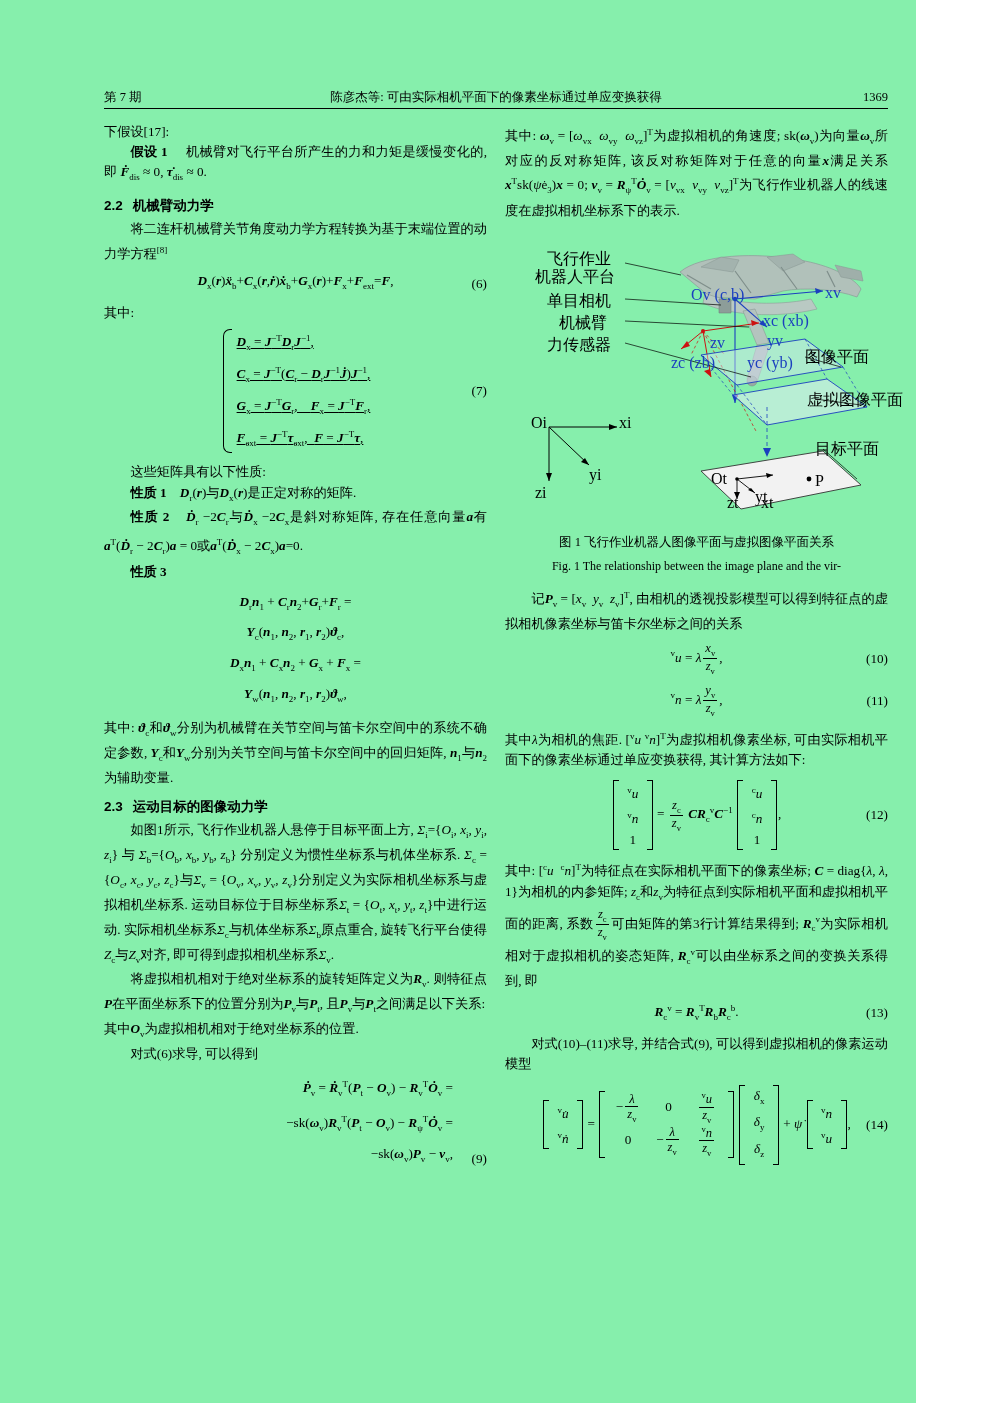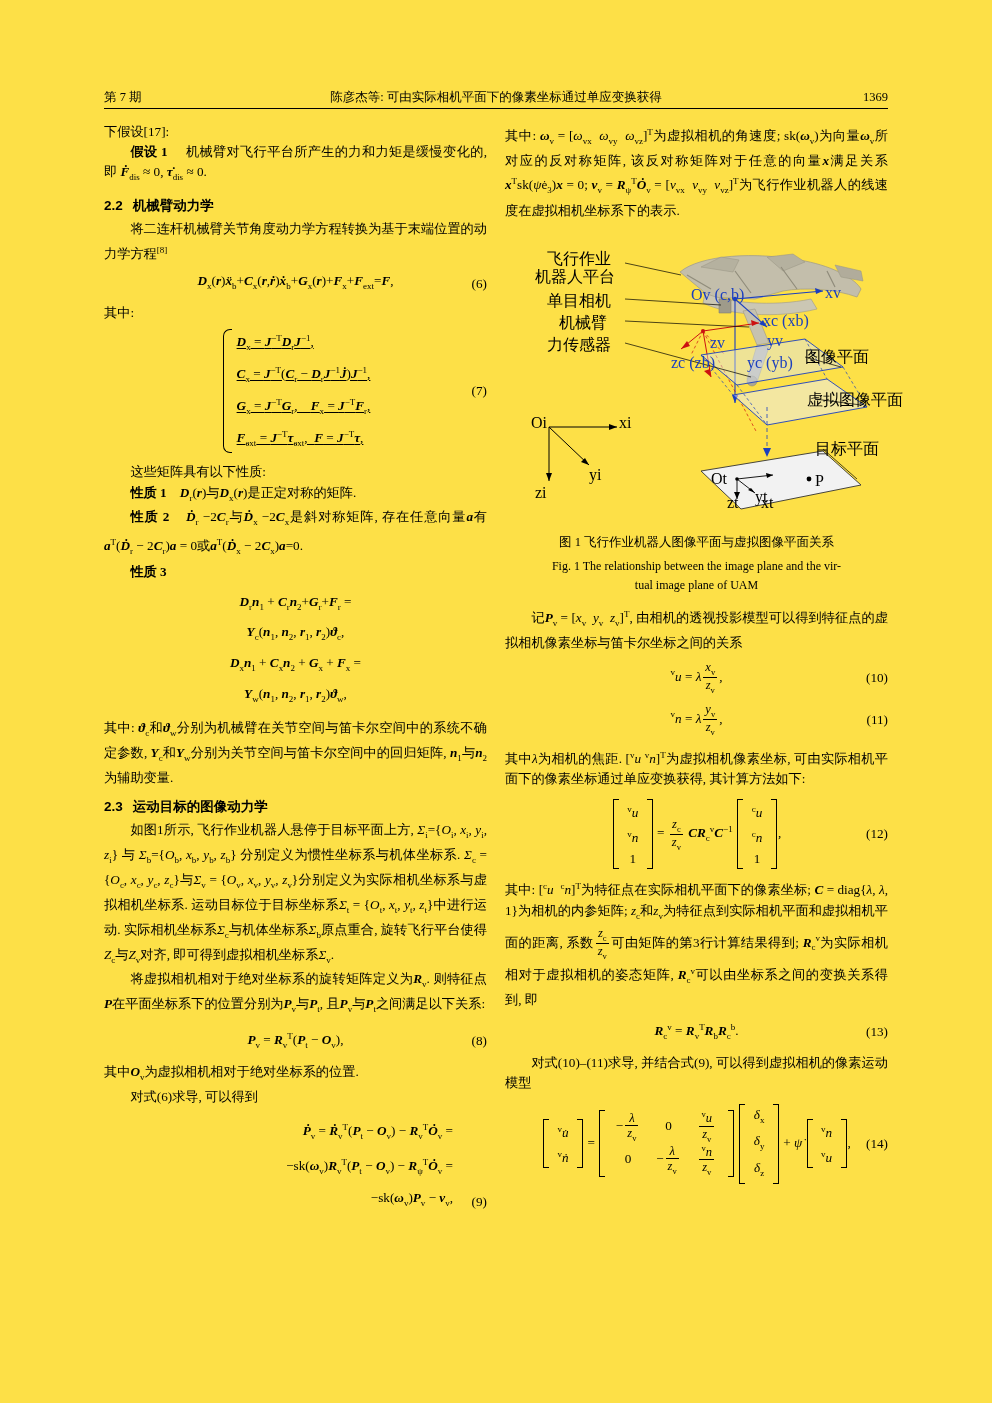--- a/index.html
+++ b/index.html
@@ -6,23 +6,23 @@
     margin: 0;
     padding: 0;
     background: #ffffff;
   }
   body {
     font-family: "Liberation Serif", serif;
     color: #000;
   }
   .page {
     position: relative;
-    width: 992px;
+    width: 916px;
     height: 1403px;
-    background: #fde047;
+    background: #86efac;
     box-sizing: border-box;
     overflow: hidden;
   }
   
   .runhead {
     position: absolute;
     left: 104px;
     top: 88px;
     width: 784px;
     height: 22px;
@@ -234,26 +234,20 @@
     <p>其中: <span class="mub">ϑ</span><sub class="up">c</sub>和<span class="mub">ϑ</span><sub class="up">w</sub>分别为机械臂在关节空间与笛卡尔空间中的系统不确定参数, <span class="mub">Y</span><sub class="up">c</sub>和<span class="mub">Y</span><sub class="up">w</sub>分别为关节空间与笛卡尔空间中的回归矩阵, <span class="mub">n</span><sub class="up">1</sub>与<span class="mub">n</span><sub class="up">2</sub>为辅助变量.</p>
 
     <p class="sec">
       <span class="num">2.3</span><span>运动目标的图像动力学</span>
     </p>
 
     <p class="ind">如图1所示, 飞行作业机器人悬停于目标平面上方, <span class="mi">Σ</span><sub class="up">i</sub>={<span class="mi">O</span><sub class="up">i</sub>, <span class="mi">x</span><sub class="up">i</sub>, <span class="mi">y</span><sub class="up">i</sub>, <span class="mi">z</span><sub class="up">i</sub>} 与 <span class="mi">Σ</span><sub class="up">b</sub>={<span class="mi">O</span><sub class="up">b</sub>, <span class="mi">x</span><sub class="up">b</sub>, <span class="mi">y</span><sub class="up">b</sub>, <span class="mi">z</span><sub class="up">b</sub>} 分别定义为惯性坐标系与机体坐标系. <span class="mi">Σ</span><sub class="up">c</sub> = {<span class="mi">O</span><sub class="up">c</sub>, <span class="mi">x</span><sub class="up">c</sub>, <span class="mi">y</span><sub class="up">c</sub>, <span class="mi">z</span><sub class="up">c</sub>}与<span class="mi">Σ</span><sub class="up">v</sub> = {<span class="mi">O</span><sub class="up">v</sub>, <span class="mi">x</span><sub class="up">v</sub>, <span class="mi">y</span><sub class="up">v</sub>, <span class="mi">z</span><sub class="up">v</sub>}分别定义为实际相机坐标系与虚拟相机坐标系. 运动目标位于目标坐标系<span class="mi">Σ</span><sub class="up">t</sub> = {<span class="mi">O</span><sub class="up">t</sub>, <span class="mi">x</span><sub class="up">t</sub>, <span class="mi">y</span><sub class="up">t</sub>, <span class="mi">z</span><sub class="up">t</sub>}中进行运动. 实际相机坐标系<span class="mi">Σ</span><sub class="up">c</sub>与机体坐标系<span class="mi">Σ</span><sub class="up">b</sub>原点重合, 旋转飞行平台使得<span class="mi">Z</span><sub class="up">c</sub>与<span class="mi">Z</span><sub class="up">v</sub>对齐, 即可得到虚拟相机坐标系<span class="mi">Σ</span><sub class="up">v</sub>.</p>
 
     <p class="ind">将虚拟相机相对于绝对坐标系的旋转矩阵定义为<span class="mub">R</span><sub class="up">v</sub>. 则特征点<span class="mub">P</span>在平面坐标系下的位置分别为<span class="mub">P</span><sub class="up">v</sub>与<span class="mub">P</span><sub class="up">t</sub>, 且<span class="mub">P</span><sub class="up">v</sub>与<span class="mub">P</span><sub class="up">t</sub>之间满足以下关系:</p>
 
-    <div class="eq">
-      <span class="body">
-        <span class="mub">P</span><sub class="up">v</sub> = <span class="mub">R</span><sub class="up">v</sub><sup class="up">T</sup>(<span class="mub">P</span><sub class="up">t</sub> − <span class="mub">O</span><sub class="up">v</sub>),
-      </span>
-      <span class="tag">(8)</span>
-    </div>
 
     <p>其中<span class="mub">O</span><sub class="up">v</sub>为虚拟相机相对于绝对坐标系的位置.</p>
 
     <p class="ind"><span>对式(6)求导, 可以得到</span></p>
 
     <div class="eq" style="text-align:center;">
       <span class="body" style="text-align:right;display:block;padding-right:34px;">
         <span style="display:block;line-height:26px;"><span class="mub">Ṗ</span><sub class="up">v</sub> = <span class="mub">Ṙ</span><sub class="up">v</sub><sup class="up">T</sup>(<span class="mub">P</span><sub class="up">t</sub> − <span class="mub">O</span><sub class="up">v</sub>) − <span class="mub">R</span><sub class="up">v</sub><sup class="up">T</sup><span class="mub">Ȯ</span><sub class="up">v</sub> =</span>
         <span style="display:block;line-height:26px;">−sk(<span class="mub">ω</span><sub class="up">v</sub>)<span class="mub">R</span><sub class="up">v</sub><sup class="up">T</sup>(<span class="mub">P</span><sub class="up">t</sub> − <span class="mub">O</span><sub class="up">v</sub>) − <span class="mub">R</span><sub class="up">ψ</sub><sup class="up">T</sup><span class="mub">Ȯ</span><sub class="up">v</sub> =</span>
         <span style="display:block;line-height:26px;">−sk(<span class="mub">ω</span><sub class="up">v</sub>)<span class="mub">P</span><sub class="up">v</sub> − <span class="mub">v</span><sub class="up">v</sub>,</span>
@@ -396,21 +390,20 @@
 
       <div class="lbl" style="left:206px; top:242px;">Ot</div>
       <div class="lbl" style="left:256px; top:238px;margin-top:28px;">xt</div>
       <div class="lbl" style="left:222px; top:266px;">zt</div>
       <div class="lbl" style="left:250px; top:260px;">yt</div>
       <div class="lbl" style="left:310px; top:244px;">P</div>
     </div>
 
     <p class="figcap">图 1  飞行作业机器人图像平面与虚拟图像平面关系</p>
     <p class="figcap en">Fig. 1   The relationship between the image plane and the vir-</p>
-    <p class="figcap en" style="margin-top:1px;">tual image plane of UAM</p>
 
     <p class="ind" style="margin-top:10px;">记<span class="mub">P</span><sub class="up">v</sub> = [<span class="mi">x</span><sub class="up">v</sub>&nbsp; <span class="mi">y</span><sub class="up">v</sub>&nbsp; <span class="mi">z</span><sub class="up">v</sub>]<sup class="up">T</sup>, 由相机的透视投影模型可以得到特征点的虚拟相机像素坐标与笛卡尔坐标之间的关系</p>
 
     <div class="eq">
       <span class="body">
         <sup class="up">v</sup><span class="mi">u</span> = <span class="mi">λ</span><span class="frac"><span class="n"><span class="mi">x</span><sub class="up">v</sub></span><span class="d"><span class="mi">z</span><sub class="up">v</sub></span></span>,
       </span>
       <span class="tag">(10)</span>
     </div>
 

